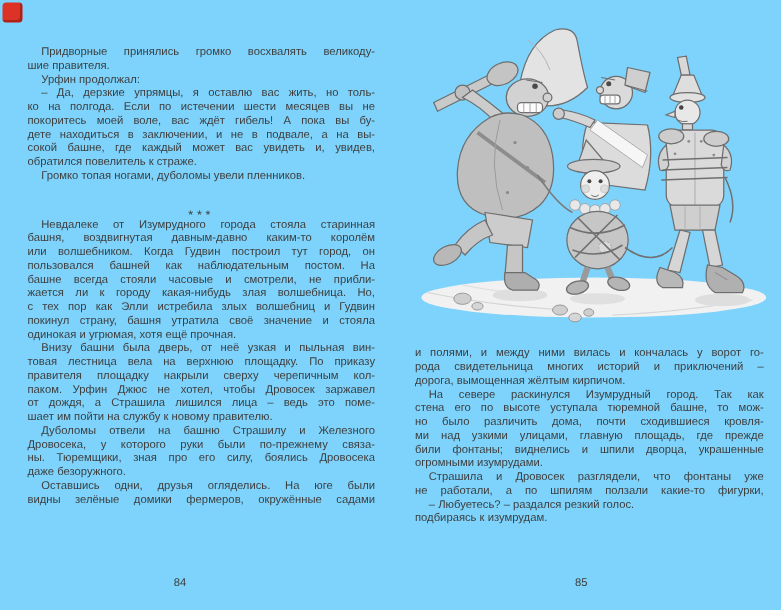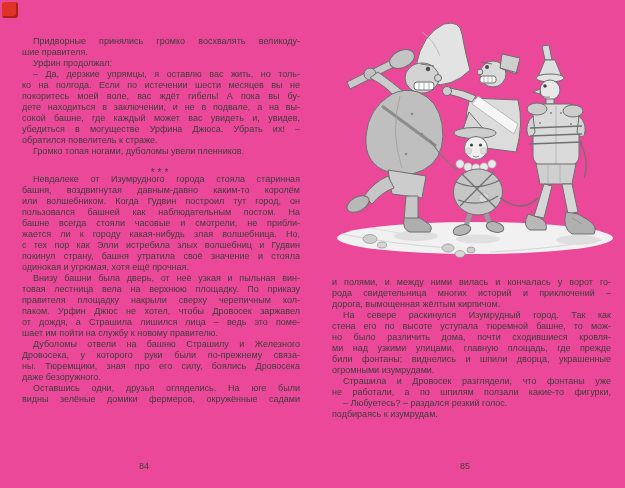--- a/index.html
+++ b/index.html
@@ -1,18 +1,18 @@
 <!DOCTYPE html>
 <html><head>
 <meta charset="utf-8">
 <style>
   html,body{margin:0;padding:0;}
   .spread{
     position:relative; width:625px; height:488px;
-    background:#ec4899; overflow:hidden;
+    background:#7dd3fc; overflow:hidden;
     font-family:"Liberation Sans", sans-serif;
     color:#3e3e3e;
   }
   .corner-marker{
     position:absolute; left:2px; top:2px; width:16px; height:16px;
     background:#dd3327; border-radius:3px;
     box-shadow:inset -2px -2px 0 rgba(130,20,14,.55);
   }
   .col{position:absolute; font-size:9px;}
   .ln{
@@ -49,21 +49,20 @@
   <div>
     <div class="col col-l blk-a">
       <div class="ln ind">Придворные принялись громко восхвалять великоду-</div>
       <div class="ln last">шие правителя.</div>
       <div class="ln ind last">Урфин продолжал:</div>
       <div class="ln ind">– Да, дерзкие упрямцы, я оставлю вас жить, но толь-</div>
       <div class="ln">ко на полгода. Если по истечении шести месяцев вы не</div>
       <div class="ln">покоритесь моей воле, вас ждёт гибель! А пока вы бу-</div>
       <div class="ln">дете находиться в заключении, и не в подвале, а на вы-</div>
       <div class="ln">сокой башне, где каждый может вас увидеть и, увидев,</div>
-      <div class="ln">убедиться в могуществе Урфина Джюса. Убрать их! –</div>
       <div class="ln last">обратился повелитель к страже.</div>
       <div class="ln ind last">Громко топая ногами, дуболомы увели пленников.</div>
     </div>
 
     <div class="sep">***</div>
 
     <div class="col col-l blk-b">
       <div class="ln ind">Невдалеке от Изумрудного города стояла старинная</div>
       <div class="ln">башня, воздвигнутая давным-давно каким-то королём</div>
       <div class="ln">или волшебником. Когда Гудвин построил тут город, он</div>

